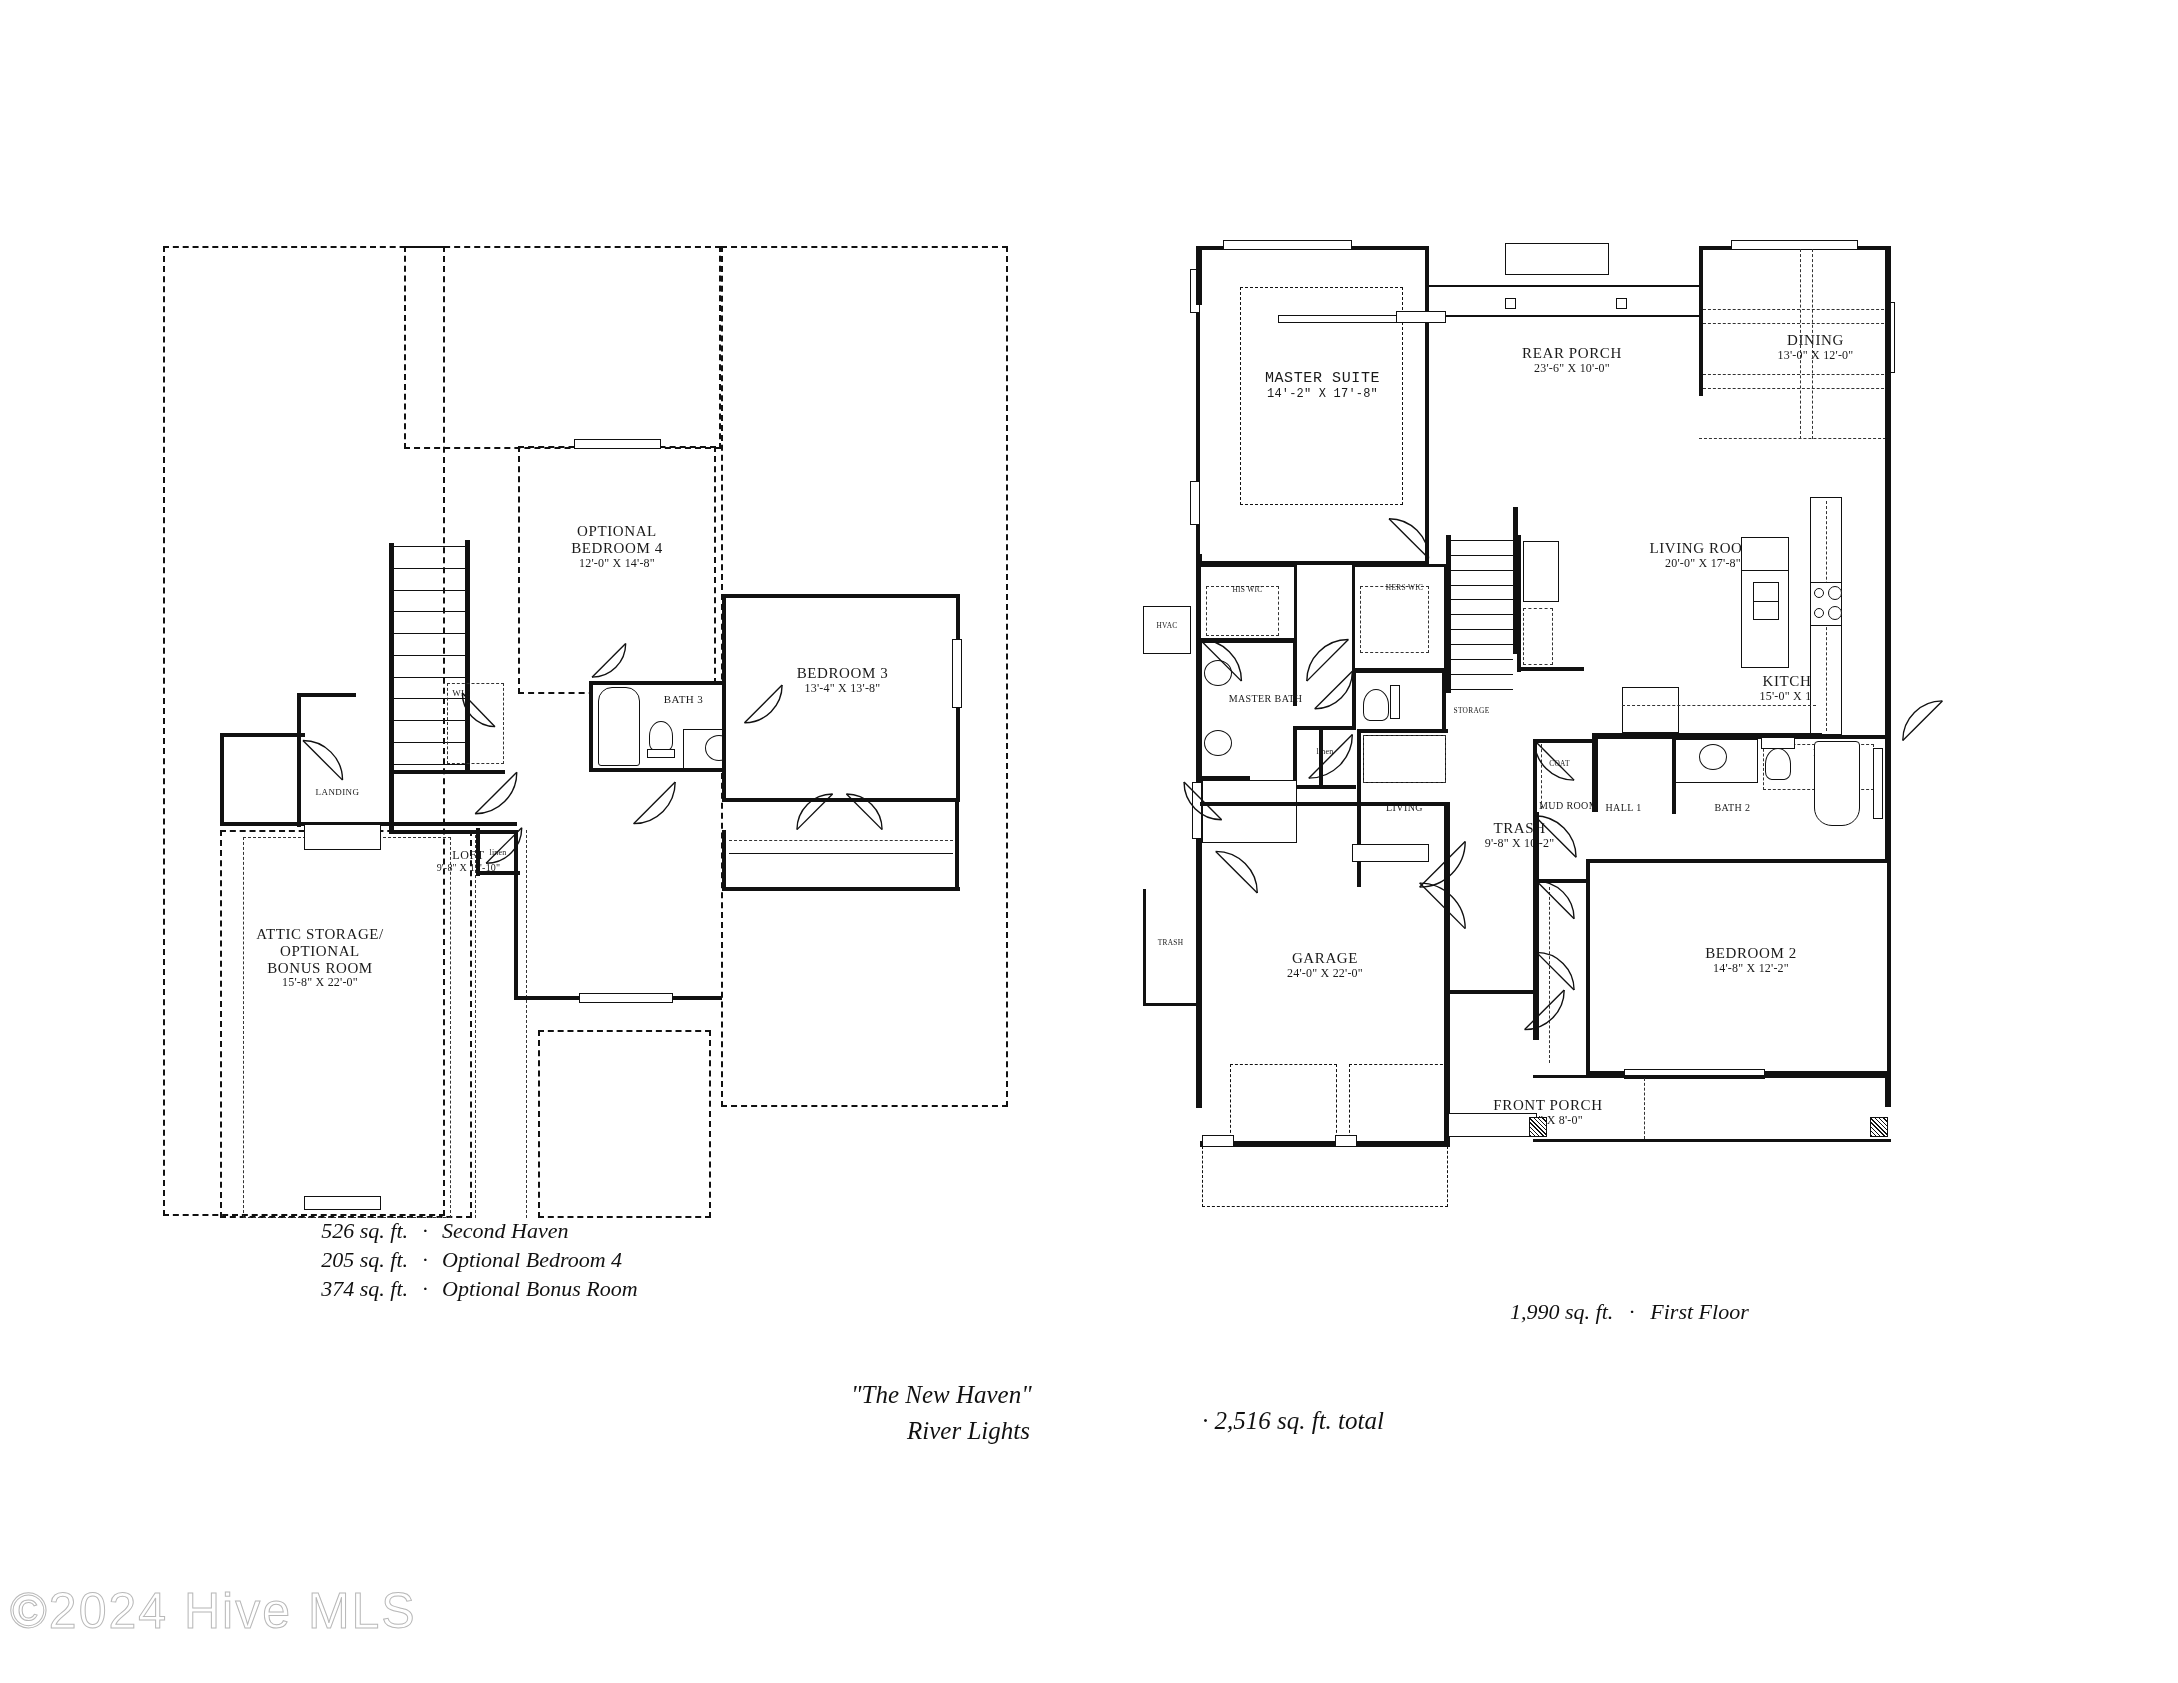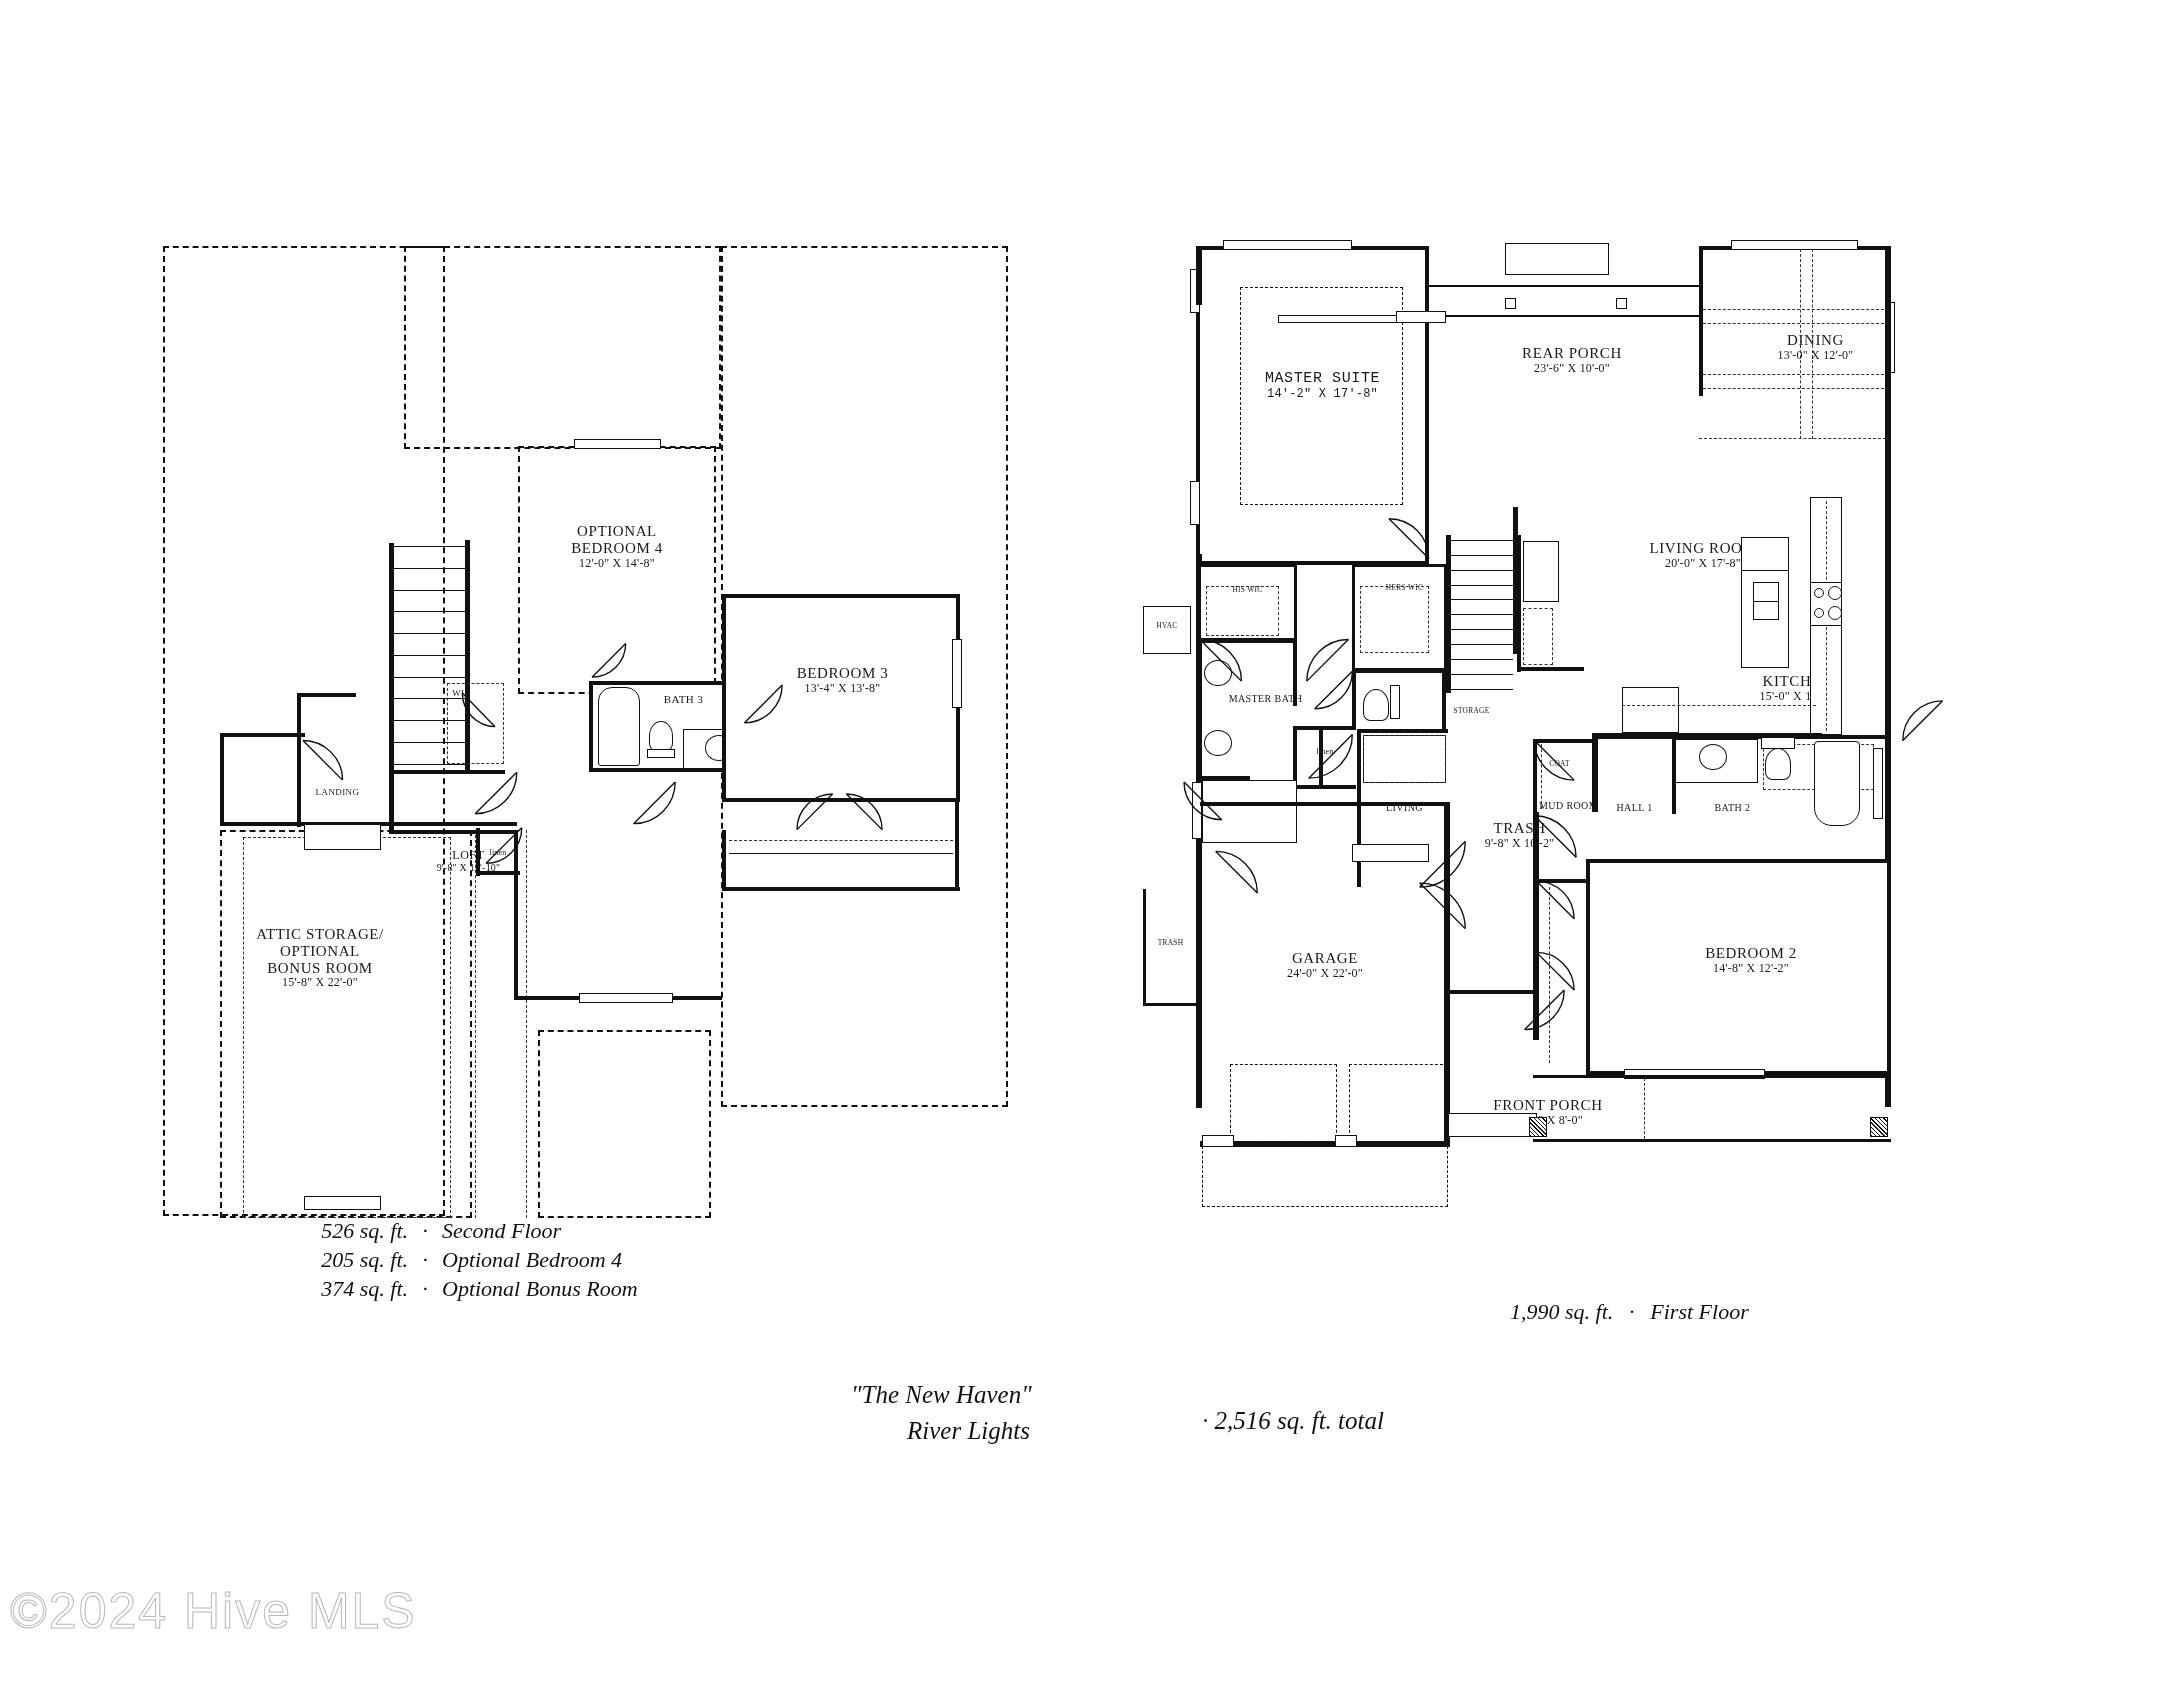--- a/index.html
+++ b/index.html
@@ -301,21 +301,21 @@
   <div class="dash1" style="left:634px;top:744px;width:111px;height:46px;"></div>
   <div class="lbl sm" style="left:665px;top:747px;width:79px;">
     <span class="nm" style="font-size:10px">PANTRY</span>
     </div>
 
   <div class="ln" style="left:465px;top:733px;width:228px;height:6px;"></div>
   <div class="box" style="left:493px;top:687px;width:57px;height:46px;"></div>
   <div class="dash1" style="left:493px;top:705px;width:194px;height:0;border-width:1px 0 0 0;"></div>
   <div class="ln" style="left:463px;top:733px;width:6px;height:79px;"></div>
 
-  <div class="lbl sm" style="left:467px;top:802px;width:77px;">
+  <div class="lbl sm" style="left:456px;top:802px;width:77px;">
     <span class="nm" style="font-size:10px">HALL 1</span>
     </div>
   <div class="lbl sm" style="left:564px;top:802px;width:79px;">
     <span class="nm" style="font-size:10px">BATH 2</span>
     </div>
   <div class="ln" style="left:543px;top:739px;width:4px;height:75px;"></div>
   <div class="box" style="left:546px;top:739px;width:83px;height:44px;"></div>
   <div class="box" style="left:570px;top:744px;width:28px;height:26px;border-radius:50%;"></div>
   <div class="box" style="left:636px;top:748px;width:26px;height:32px;border-radius:50% 50% 26% 26%;"></div>
   <div class="box" style="left:632px;top:737px;width:34px;height:12px;"></div>
@@ -434,21 +434,21 @@
       <path d="M1552,962 L1590,1000"></path>
     <path d="M1962,708 A40,40 0 0 0 1922,748"></path>
       <path d="M1962,708 L1922,748"></path>
     <path d="M1434,892 A46,46 0 0 1 1480,938"></path>
       <path d="M1434,892 L1480,938"></path>
   </g>
 </svg>
 
 <div class="cap" style="left:293px;top:1216px;">
   <div class="cap-line">
-    <span class="sf">526 sq. ft.</span><span class="dot">·</span><span>Second Floor</span>
+    <span class="sf">526 sq. ft.</span><span class="dot">·</span><span>Second Haven</span>
   </div>
   <div class="cap-line">
     <span class="sf">205 sq. ft.</span><span class="dot">·</span><span>Optional Bedroom 4</span>
   </div>
   <div class="cap-line">
     <span class="sf">374 sq. ft.</span><span class="dot">·</span><span>Optional Bonus Room</span>
   </div>
 </div>
 
 <div class="cap cap-ff" style="left:1510px;top:1267px;margin-top:32px;">

